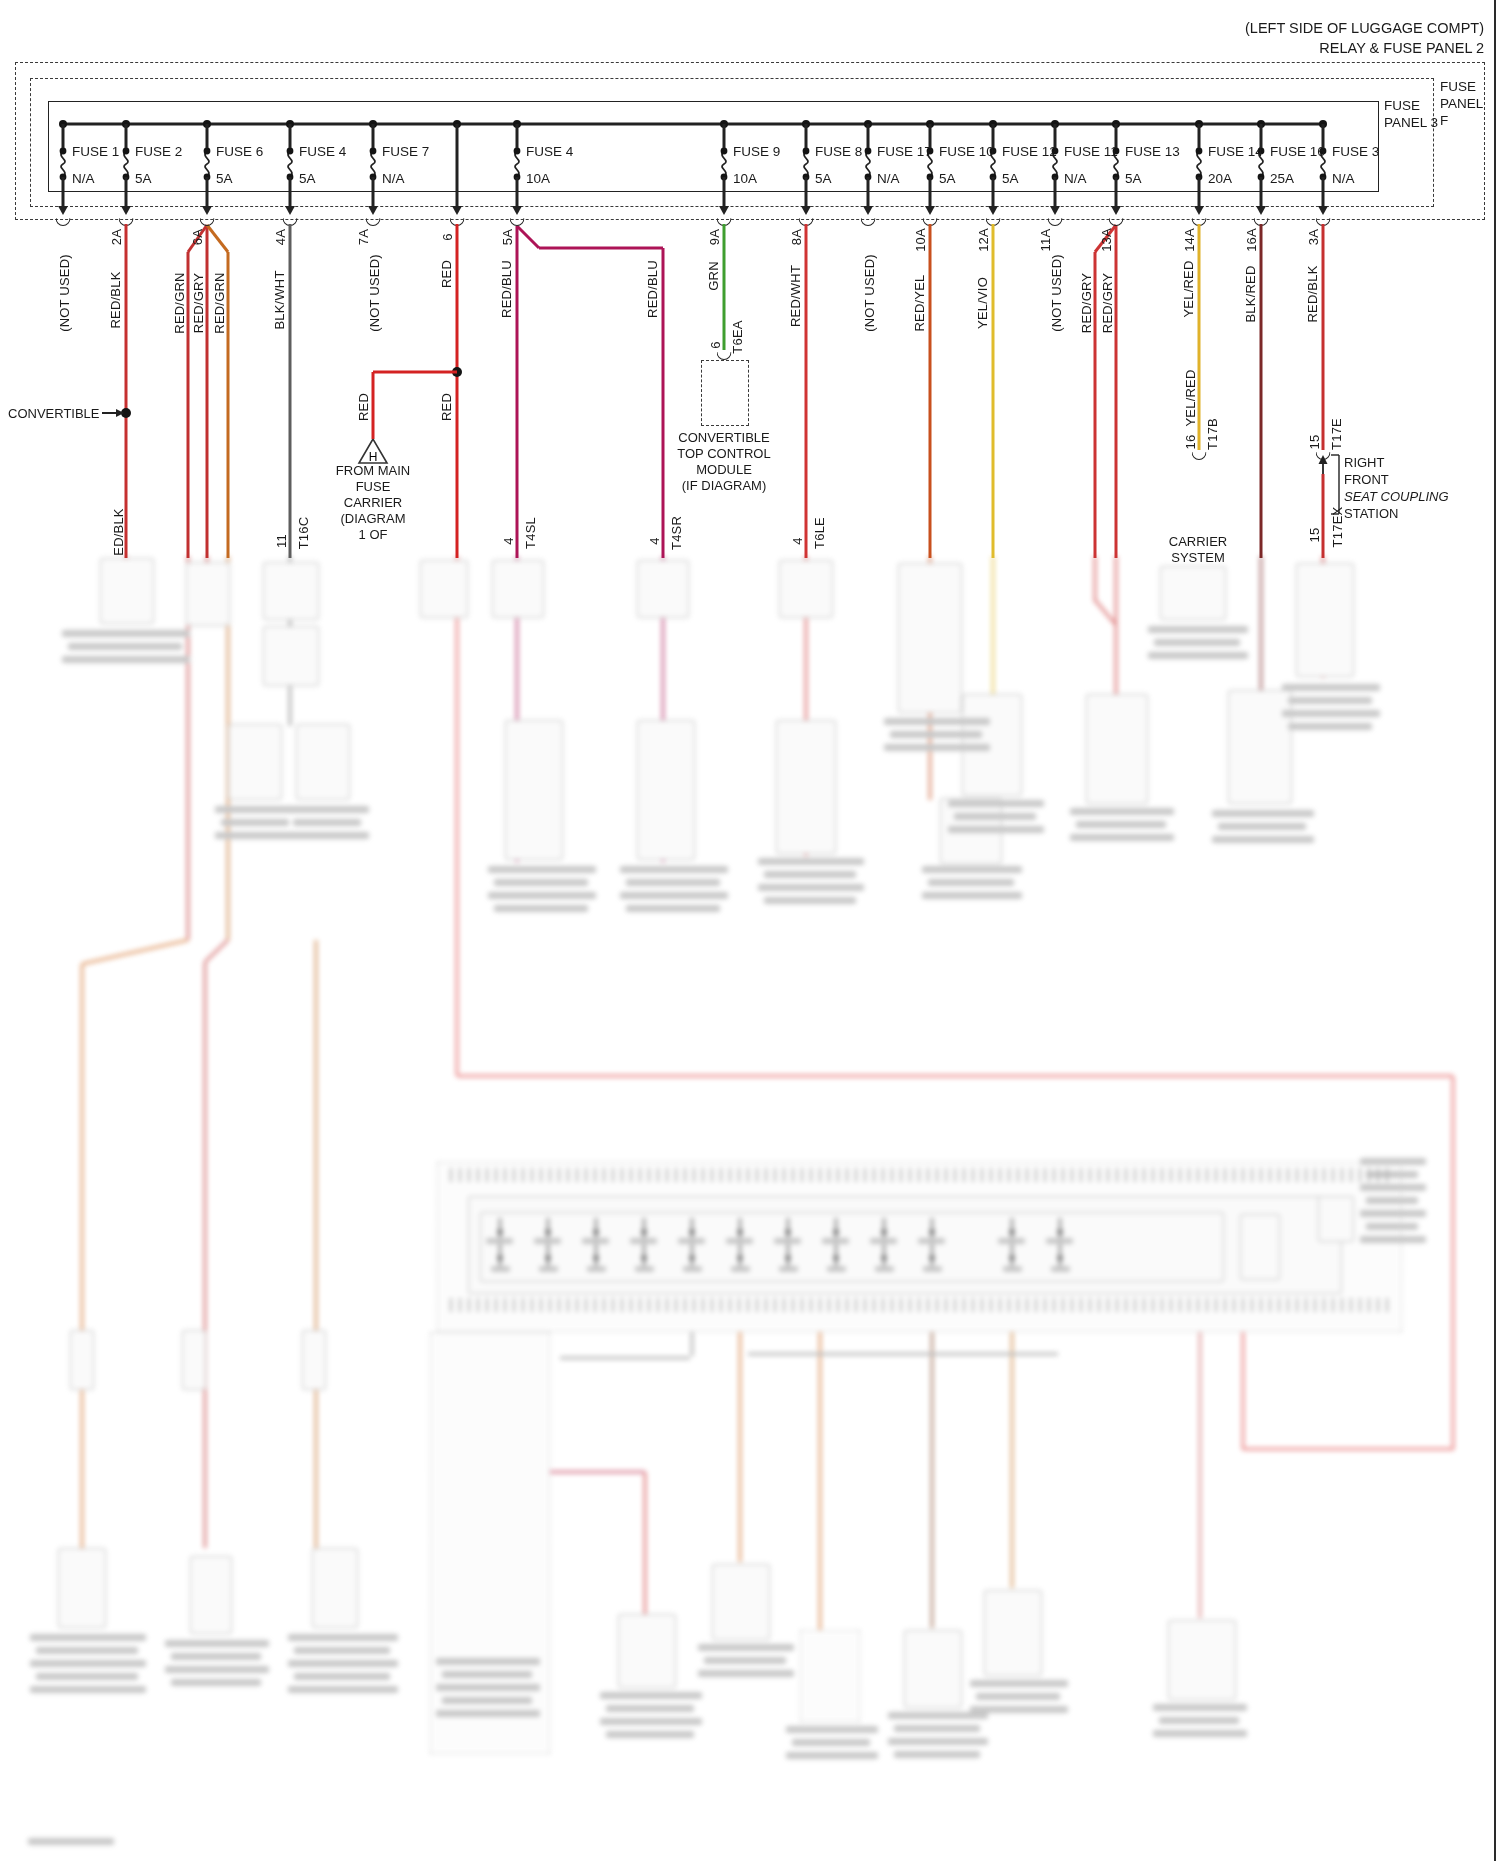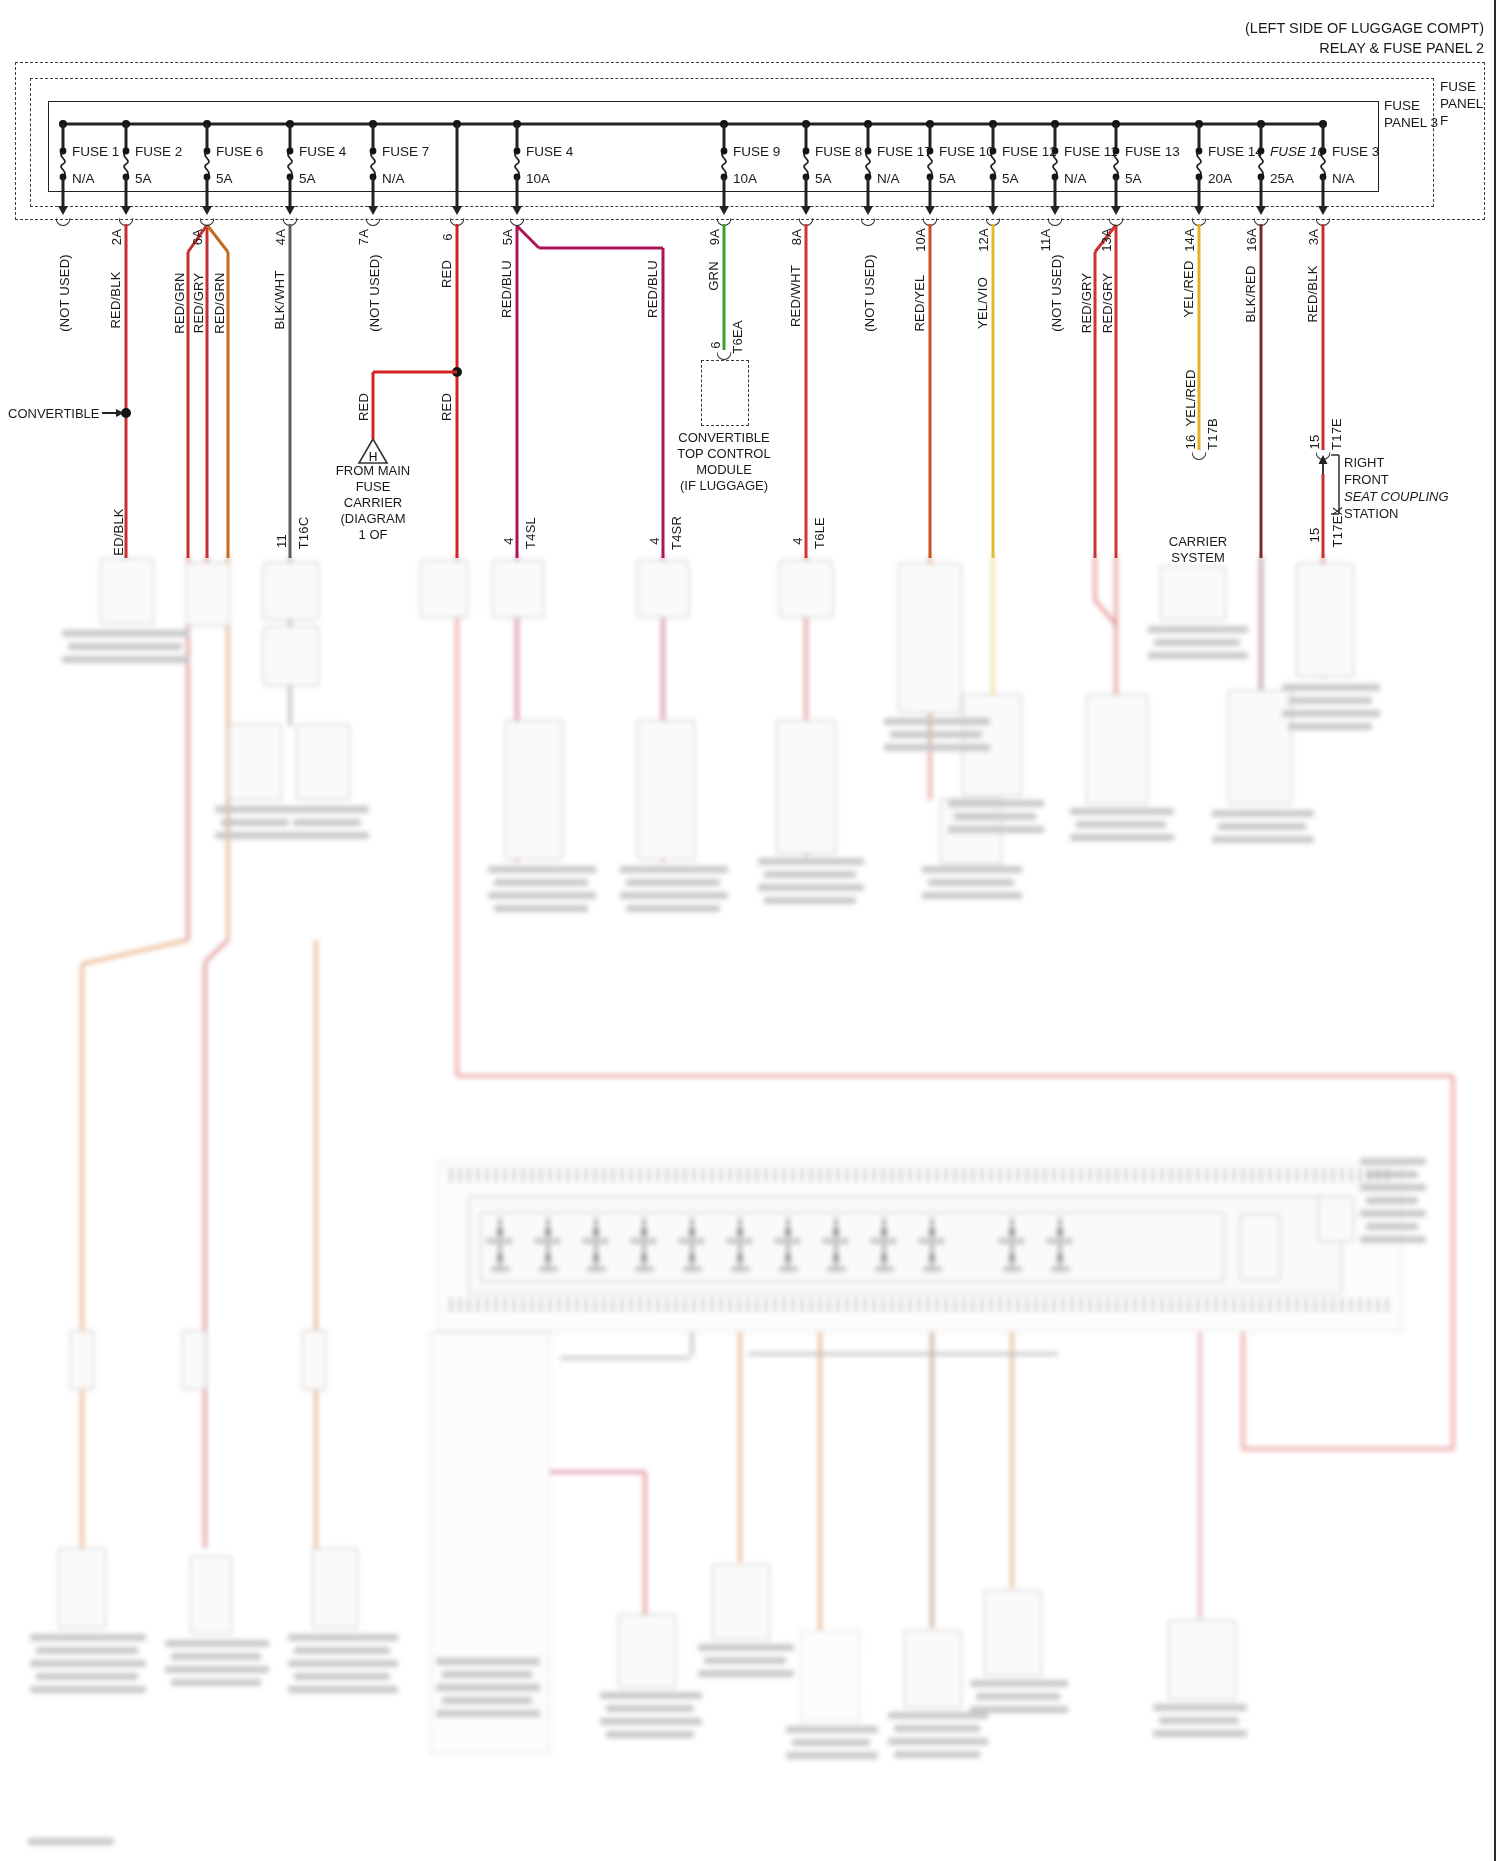--- a/index.html
+++ b/index.html
@@ -694,21 +694,21 @@
       <div class="dot" style="left: 1199px; top: 124px; width: 8px; height: 8px;"></div>
       <div class="vwire" style="left: 1199px; top: 124px; height: 24px; background: rgb(34, 34, 34);"></div>
       <div class="fname" style="left: 1208px; top: 151px;">FUSE 14</div>
       <div class="fname" style="left: 1208px; top: 178px;">20A</div>
       <div class="vwire" style="left: 1199px; top: 177px; height: 14px; background: rgb(34, 34, 34);"></div>
       <div class="vwire" style="left: 1199px; top: 191px; height: 16px; background: rgb(34, 34, 34);"></div>
       <div class="arrowhead" style="left: 1199px; top: 206px;"></div>
       <div class="cup" style="left: 1199px; top: 218px;"></div>
       <div class="dot" style="left: 1261px; top: 124px; width: 8px; height: 8px;"></div>
       <div class="vwire" style="left: 1261px; top: 124px; height: 24px; background: rgb(34, 34, 34);"></div>
-      <div class="fname" style="left: 1270px; top: 151px; font-style: italic;">FUSE 16</div>
+      <div class="fname" style="left: 1270px; top: 151px;">FUSE 16</div>
       <div class="fname" style="left: 1270px; top: 178px;">25A</div>
       <div class="vwire" style="left: 1261px; top: 177px; height: 14px; background: rgb(34, 34, 34);"></div>
       <div class="vwire" style="left: 1261px; top: 191px; height: 16px; background: rgb(34, 34, 34);"></div>
       <div class="arrowhead" style="left: 1261px; top: 206px;"></div>
       <div class="cup" style="left: 1261px; top: 218px;"></div>
       <div class="dot" style="left: 1323px; top: 124px; width: 8px; height: 8px;"></div>
       <div class="vwire" style="left: 1323px; top: 124px; height: 24px; background: rgb(34, 34, 34);"></div>
       <div class="fname" style="left: 1332px; top: 151px;">FUSE 3</div>
       <div class="fname" style="left: 1332px; top: 178px;">N/A</div>
       <div class="vwire" style="left: 1323px; top: 177px; height: 14px; background: rgb(34, 34, 34);"></div>
@@ -810,21 +810,21 @@
   <div class="ctext" style="left:373px;top:470px;">FROM MAIN</div>
   <div class="ctext" style="left:373px;top:486px;">FUSE</div>
   <div class="ctext" style="left:373px;top:502px;">CARRIER</div>
   <div class="ctext" style="left:373px;top:518px;">(DIAGRAM</div>
   <div class="ctext" style="left:373px;top:534px;">1 OF</div>
 
   <div class="dashedbox" style="left:701px;top:360px;width:46px;height:64px;"></div>
   <div class="ctext" style="left:724px;top:437px;">CONVERTIBLE</div>
   <div class="ctext" style="left:724px;top:453px;">TOP CONTROL</div>
   <div class="ctext" style="left:724px;top:469px;">MODULE</div>
-  <div class="ctext" style="left:724px;top:485px;">(IF LUGGAGE)</div>
+  <div class="ctext" style="left:724px;top:485px;">(IF DIAGRAM)</div>
 
   <div class="ctext" style="left:1198px;top:541px;">CARRIER</div>
   <div class="ctext" style="left:1198px;top:557px;">SYSTEM</div>
 
   <div class="hlabel" style="left:1344px;top:455px;">RIGHT</div>
   <div class="hlabel" style="left:1344px;top:472px;">FRONT</div>
   <div class="hlabel" style="left:1344px;top:489px;font-style:italic;">SEAT COUPLING</div>
   <div class="hlabel" style="left:1344px;top:506px;">STATION</div>
 
 </div>

